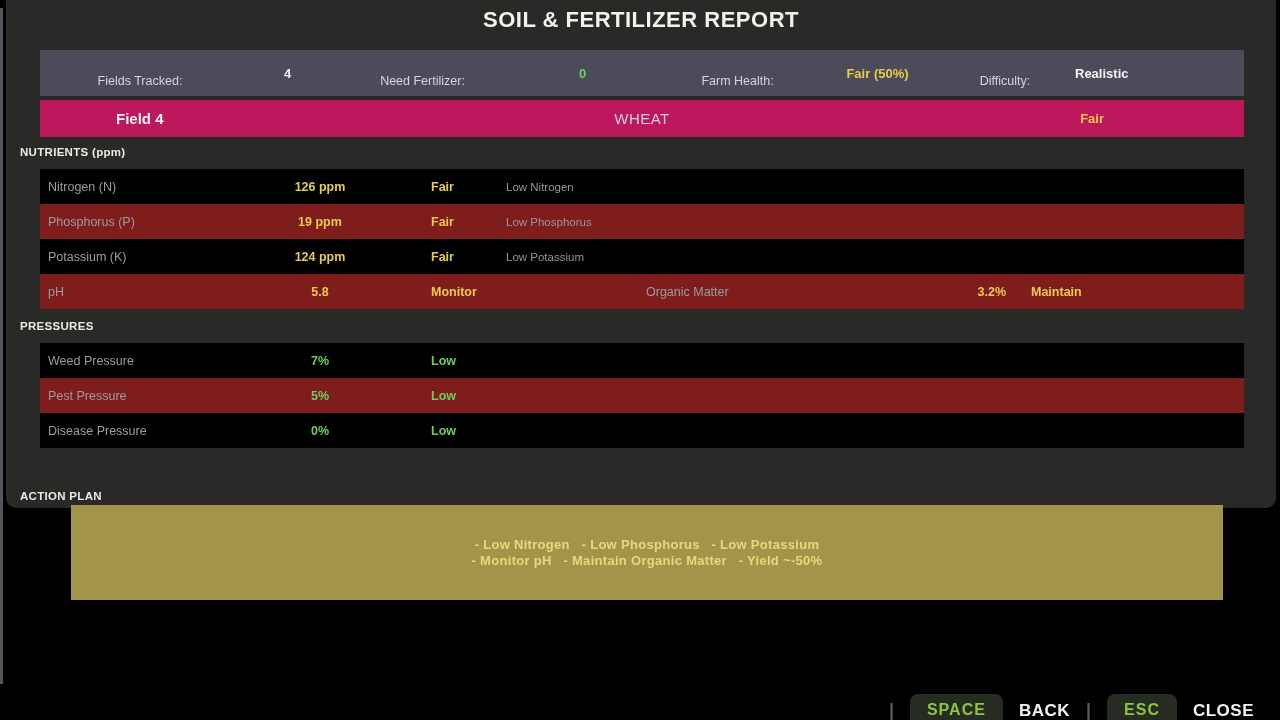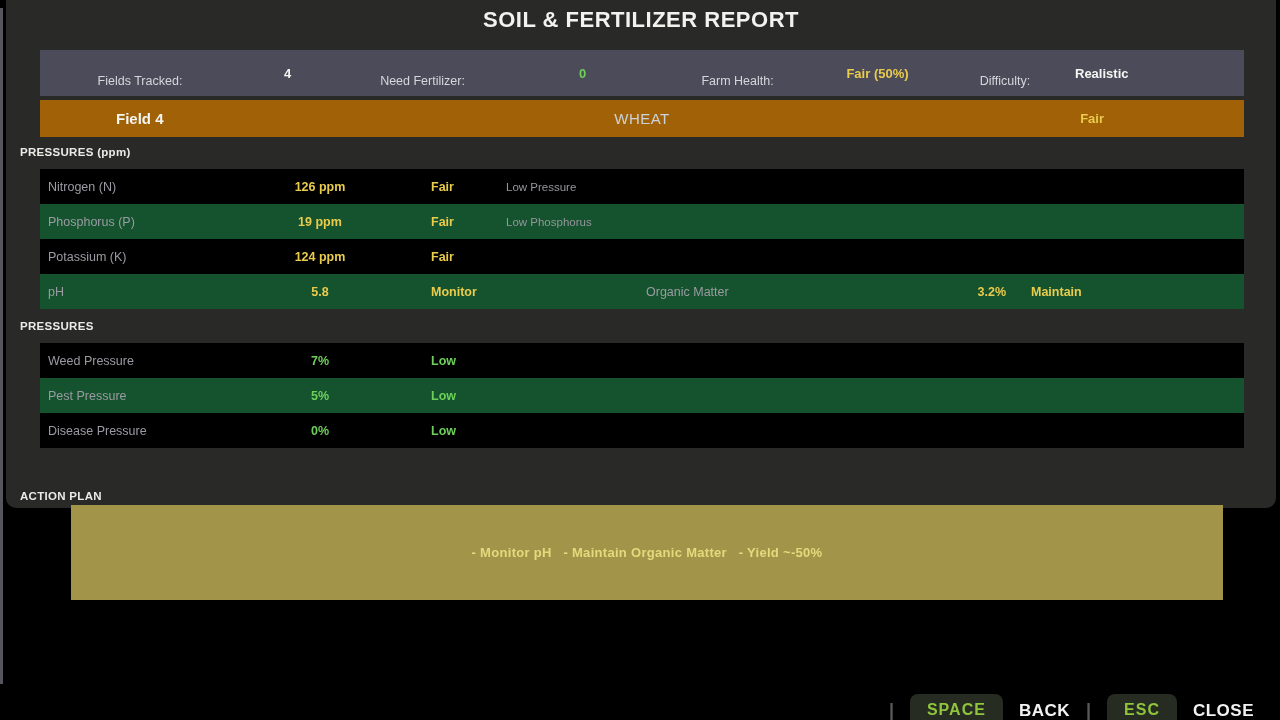--- a/index.html
+++ b/index.html
@@ -18,32 +18,32 @@
                background:#4b4b59; display:grid; align-items:center;
                grid-template-columns: 200px 95px 175px 145px 165px 115px 140px 1fr;
                font-size:12.5px; }
   .stats-bar .lbl { color:#d6d6dc; text-align:center;margin-top:16px; }
   .stats-bar .val { font-weight:bold; font-size:13px; }
   .v-white { color:#f5f5f2; }
   .v-green { color:#6dcf5a; }
   .v-yellow { color:#e9cb4d; }
 
   .field-bar { position:absolute; left:34px; top:100px; width:1204px; height:37px;
-               background:#a16207; display:flex; align-items:center; }
+               background:#be185d; display:flex; align-items:center; }
   .field-name { position:absolute; left:76px; color:#f5f5f2; font-weight:bold; font-size:15px; }
   .field-crop { position:absolute; left:0; width:100%; text-align:center; color:#ccd2da; font-size:15px; letter-spacing:.5px; }
   .field-status { position:absolute; right:140px; color:#e9cb4d; font-weight:bold; font-size:13px; }
 
   .section-label { position:absolute; left:14px; color:#eaeae6; font-weight:bold; font-size:11.5px; letter-spacing:.3px; }
 
   .row { position:absolute; left:34px; width:1204px; height:35px;
          display:grid; align-items:center; font-size:12.5px;
          grid-template-columns: 194px 172px 25px 75px 1fr; }
   .row.alt-a { background:#000000; }
-  .row.alt-b { background:#14532d; }
+  .row.alt-b { background:#7f1d1d; }
   .row .r-label { color:#9b9ba3; padding-left:8px; }
   .row .r-value { text-align:center; font-weight:bold; white-space:nowrap; }
   .row .r-status { grid-column:4; font-weight:bold; }
   .row .r-note { grid-column:5; color:#95959d; font-size:11.5px; }
 
   .row.ph-row { grid-template-columns: 194px 172px 25px 75px 140px 250px 110px 25px 1fr; }
   .row.ph-row .om-label { grid-column:6; color:#9b9ba3; }
   .row.ph-row .om-value { grid-column:7; text-align:right; font-weight:bold; color:#e9cb4d; }
   .row.ph-row .om-status { grid-column:9; font-weight:bold; color:#e9cb4d; }
 
@@ -84,38 +84,39 @@
     <span class="lbl">Difficulty:</span>
     <span class="val v-white" style="text-align:center;padding-right:255px">Realistic</span>
   </div>
 
   <div class="field-bar">
     <span class="field-name">Field 4</span>
     <span class="field-crop">WHEAT</span>
     <span class="field-status">Fair</span>
   </div>
 
-  <div class="section-label" style="top:146px">PRESSURES (ppm)</div>
+  <div class="section-label" style="top:146px">NUTRIENTS (ppm)</div>
 
   <div class="row alt-a" style="top:169px">
     <span class="r-label">Nitrogen (N)</span>
     <span class="r-value c-yellow">126 ppm</span>
     <span class="r-status c-yellow">Fair</span>
-    <span class="r-note">Low Pressure</span>
+    <span class="r-note">Low Nitrogen</span>
   </div>
   <div class="row alt-b" style="top:204px">
     <span class="r-label">Phosphorus (P)</span>
     <span class="r-value c-yellow">19 ppm</span>
     <span class="r-status c-yellow">Fair</span>
     <span class="r-note">Low Phosphorus</span>
   </div>
   <div class="row alt-a" style="top:239px">
     <span class="r-label">Potassium (K)</span>
     <span class="r-value c-yellow">124 ppm</span>
     <span class="r-status c-yellow">Fair</span>
+    <span class="r-note">Low Potassium</span>
   </div>
   <div class="row alt-b ph-row" style="top:274px">
     <span class="r-label">pH</span>
     <span class="r-value c-yellow">5.8</span>
     <span class="r-status c-yellow">Monitor</span>
     <span class="om-label">Organic Matter</span>
     <span class="om-value">3.2%</span>
     <span class="om-status">Maintain</span>
   </div>
 
@@ -136,20 +137,21 @@
   <div class="row alt-a" style="top:413px">
     <span class="r-label">Disease Pressure</span>
     <span class="r-value c-green">0%</span>
     <span class="r-status c-green">Low</span>
     <span class="r-note"></span>
   </div>
 
   <div class="section-label" style="top:490px">ACTION PLAN</div>
 
   <div class="action-box">
+    <span class="ap-line">- Low Nitrogen   - Low Phosphorus   - Low Potassium</span>
     <span class="ap-line">- Monitor pH   - Maintain Organic Matter   - Yield ~-50%</span>
   </div>
 
 </div>
 
 <div class="footer">
   <span class="hint-div">|</span>
   <span class="key-pill">SPACE</span>
   <span class="hint-label">BACK</span>
   <span class="hint-div">|</span>

